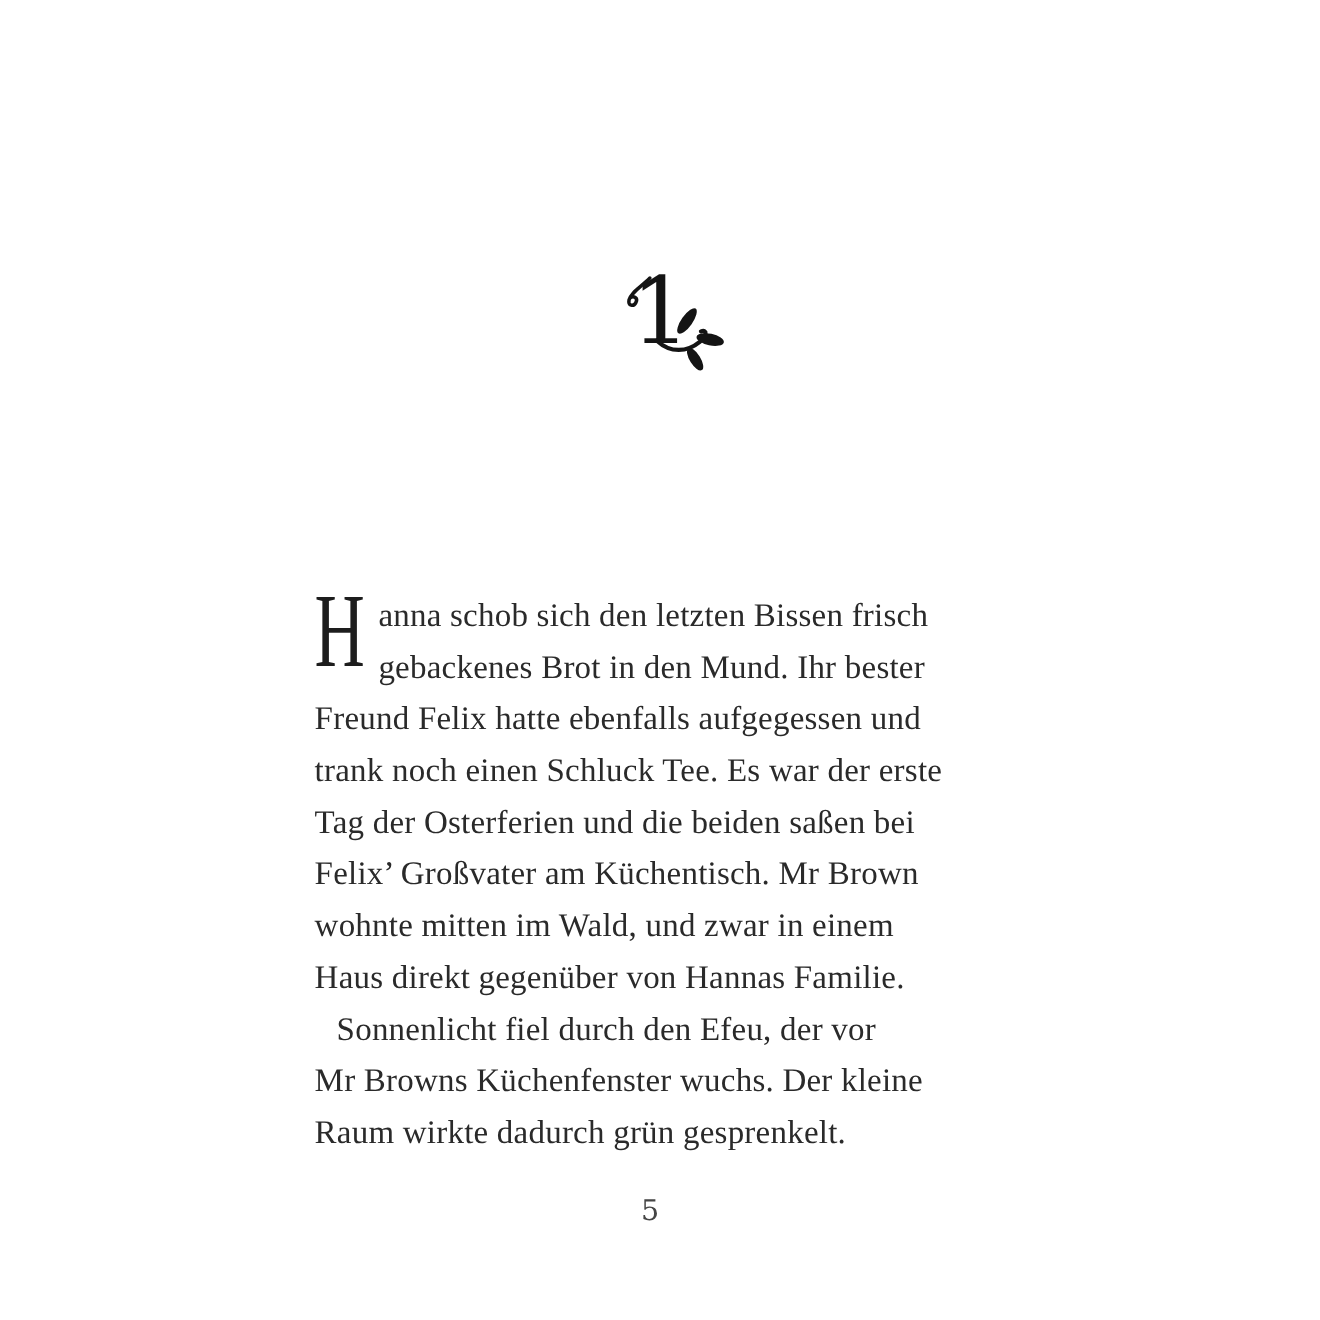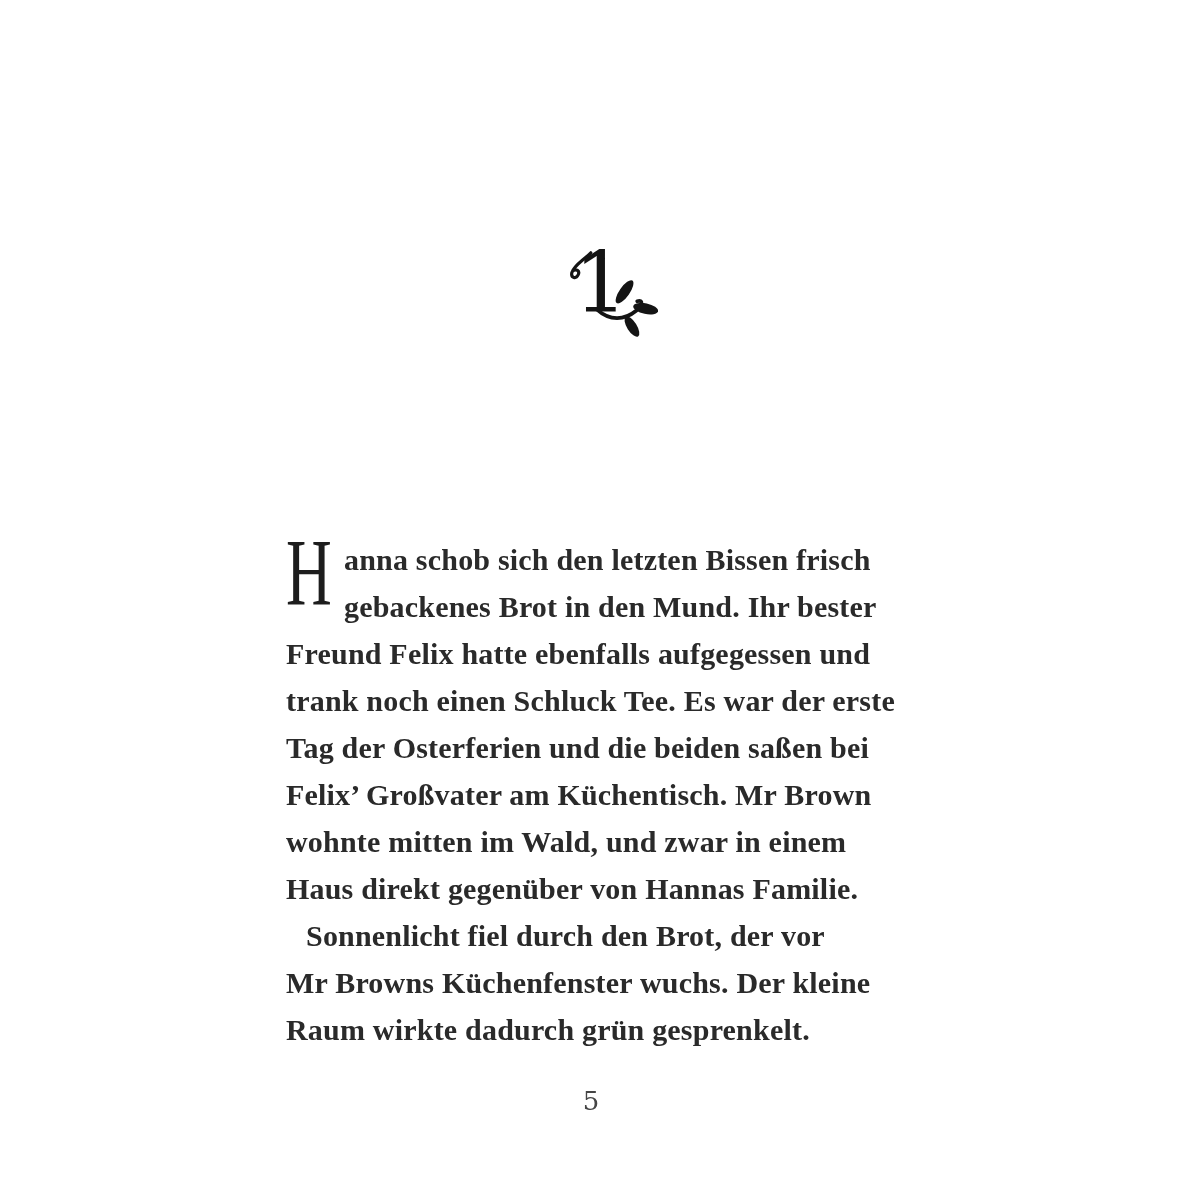--- a/index.html
+++ b/index.html
@@ -29,21 +29,20 @@
   }
   .body-text {
     margin: 184px 0 0 286px;
     font-size: 30px;
     line-height: 47px;
     color: #2a2a2a;
     letter-spacing: 0.2px;
   }
   .para-lines {
     white-space: pre-line;
-    font-weight: bold;
   }
   .dropcap {
     float: left;
     width: 46px;
     height: 68px;
     margin: 5px 12px 0 0;
     font-size: 96px;
     line-height: 64px;
     color: #1d1d1d;
     transform: scaleX(0.66);
@@ -91,20 +90,20 @@
 
   <div class="body-text">
     <p class="para-1"><span class="dropcap">H</span><span class="para-lines">anna schob sich den letzten Bissen frisch
 gebackenes Brot in den Mund. Ihr bester
 Freund Felix hatte ebenfalls aufgegessen und
 trank noch einen Schluck Tee. Es war der erste
 Tag der Osterferien und die beiden saßen bei
 Felix’ Großvater am Küchentisch. Mr Brown
 wohnte mitten im Wald, und zwar in einem
 Haus direkt gegenüber von Hannas Familie.</span></p>
-    <p class="para-2 para-lines">Sonnenlicht fiel durch den Brot, der vor
+    <p class="para-2 para-lines">Sonnenlicht fiel durch den Efeu, der vor
 Mr Browns Küchenfenster wuchs. Der kleine
 Raum wirkte dadurch grün gesprenkelt.</p>
   </div>
 
   <div class="page-number">5</div>
 
 </div>
 
 </body></html>

